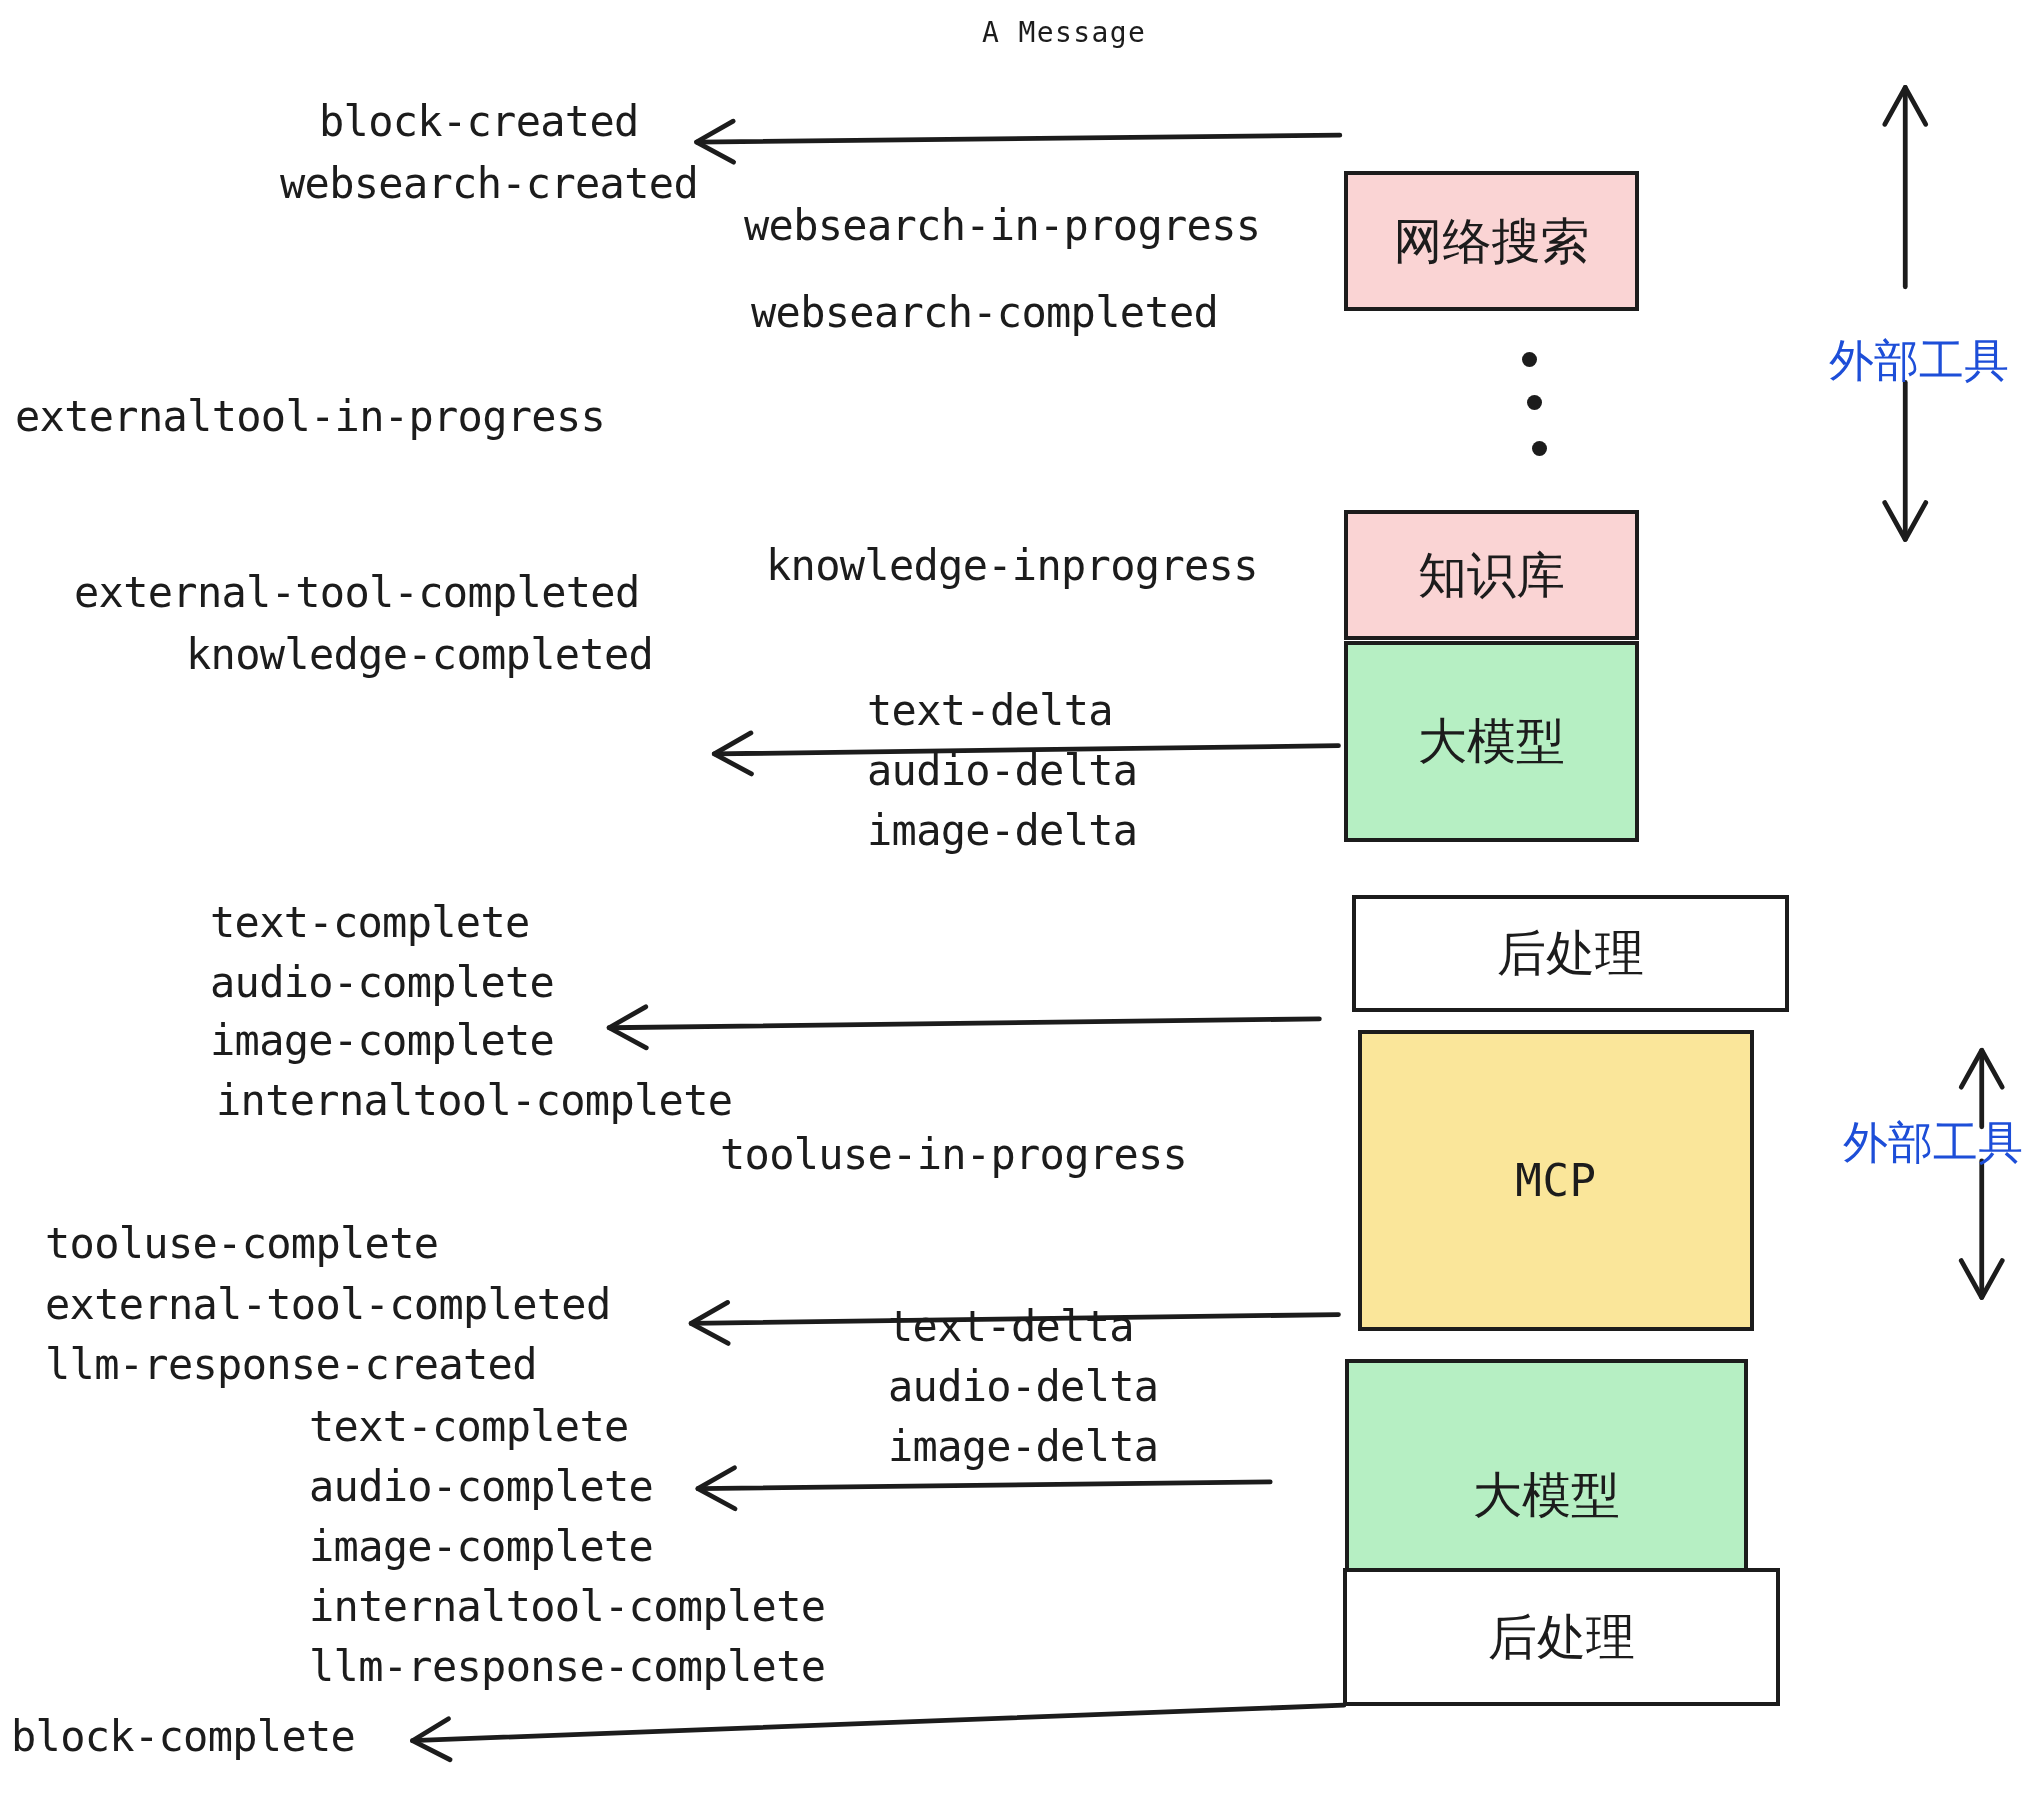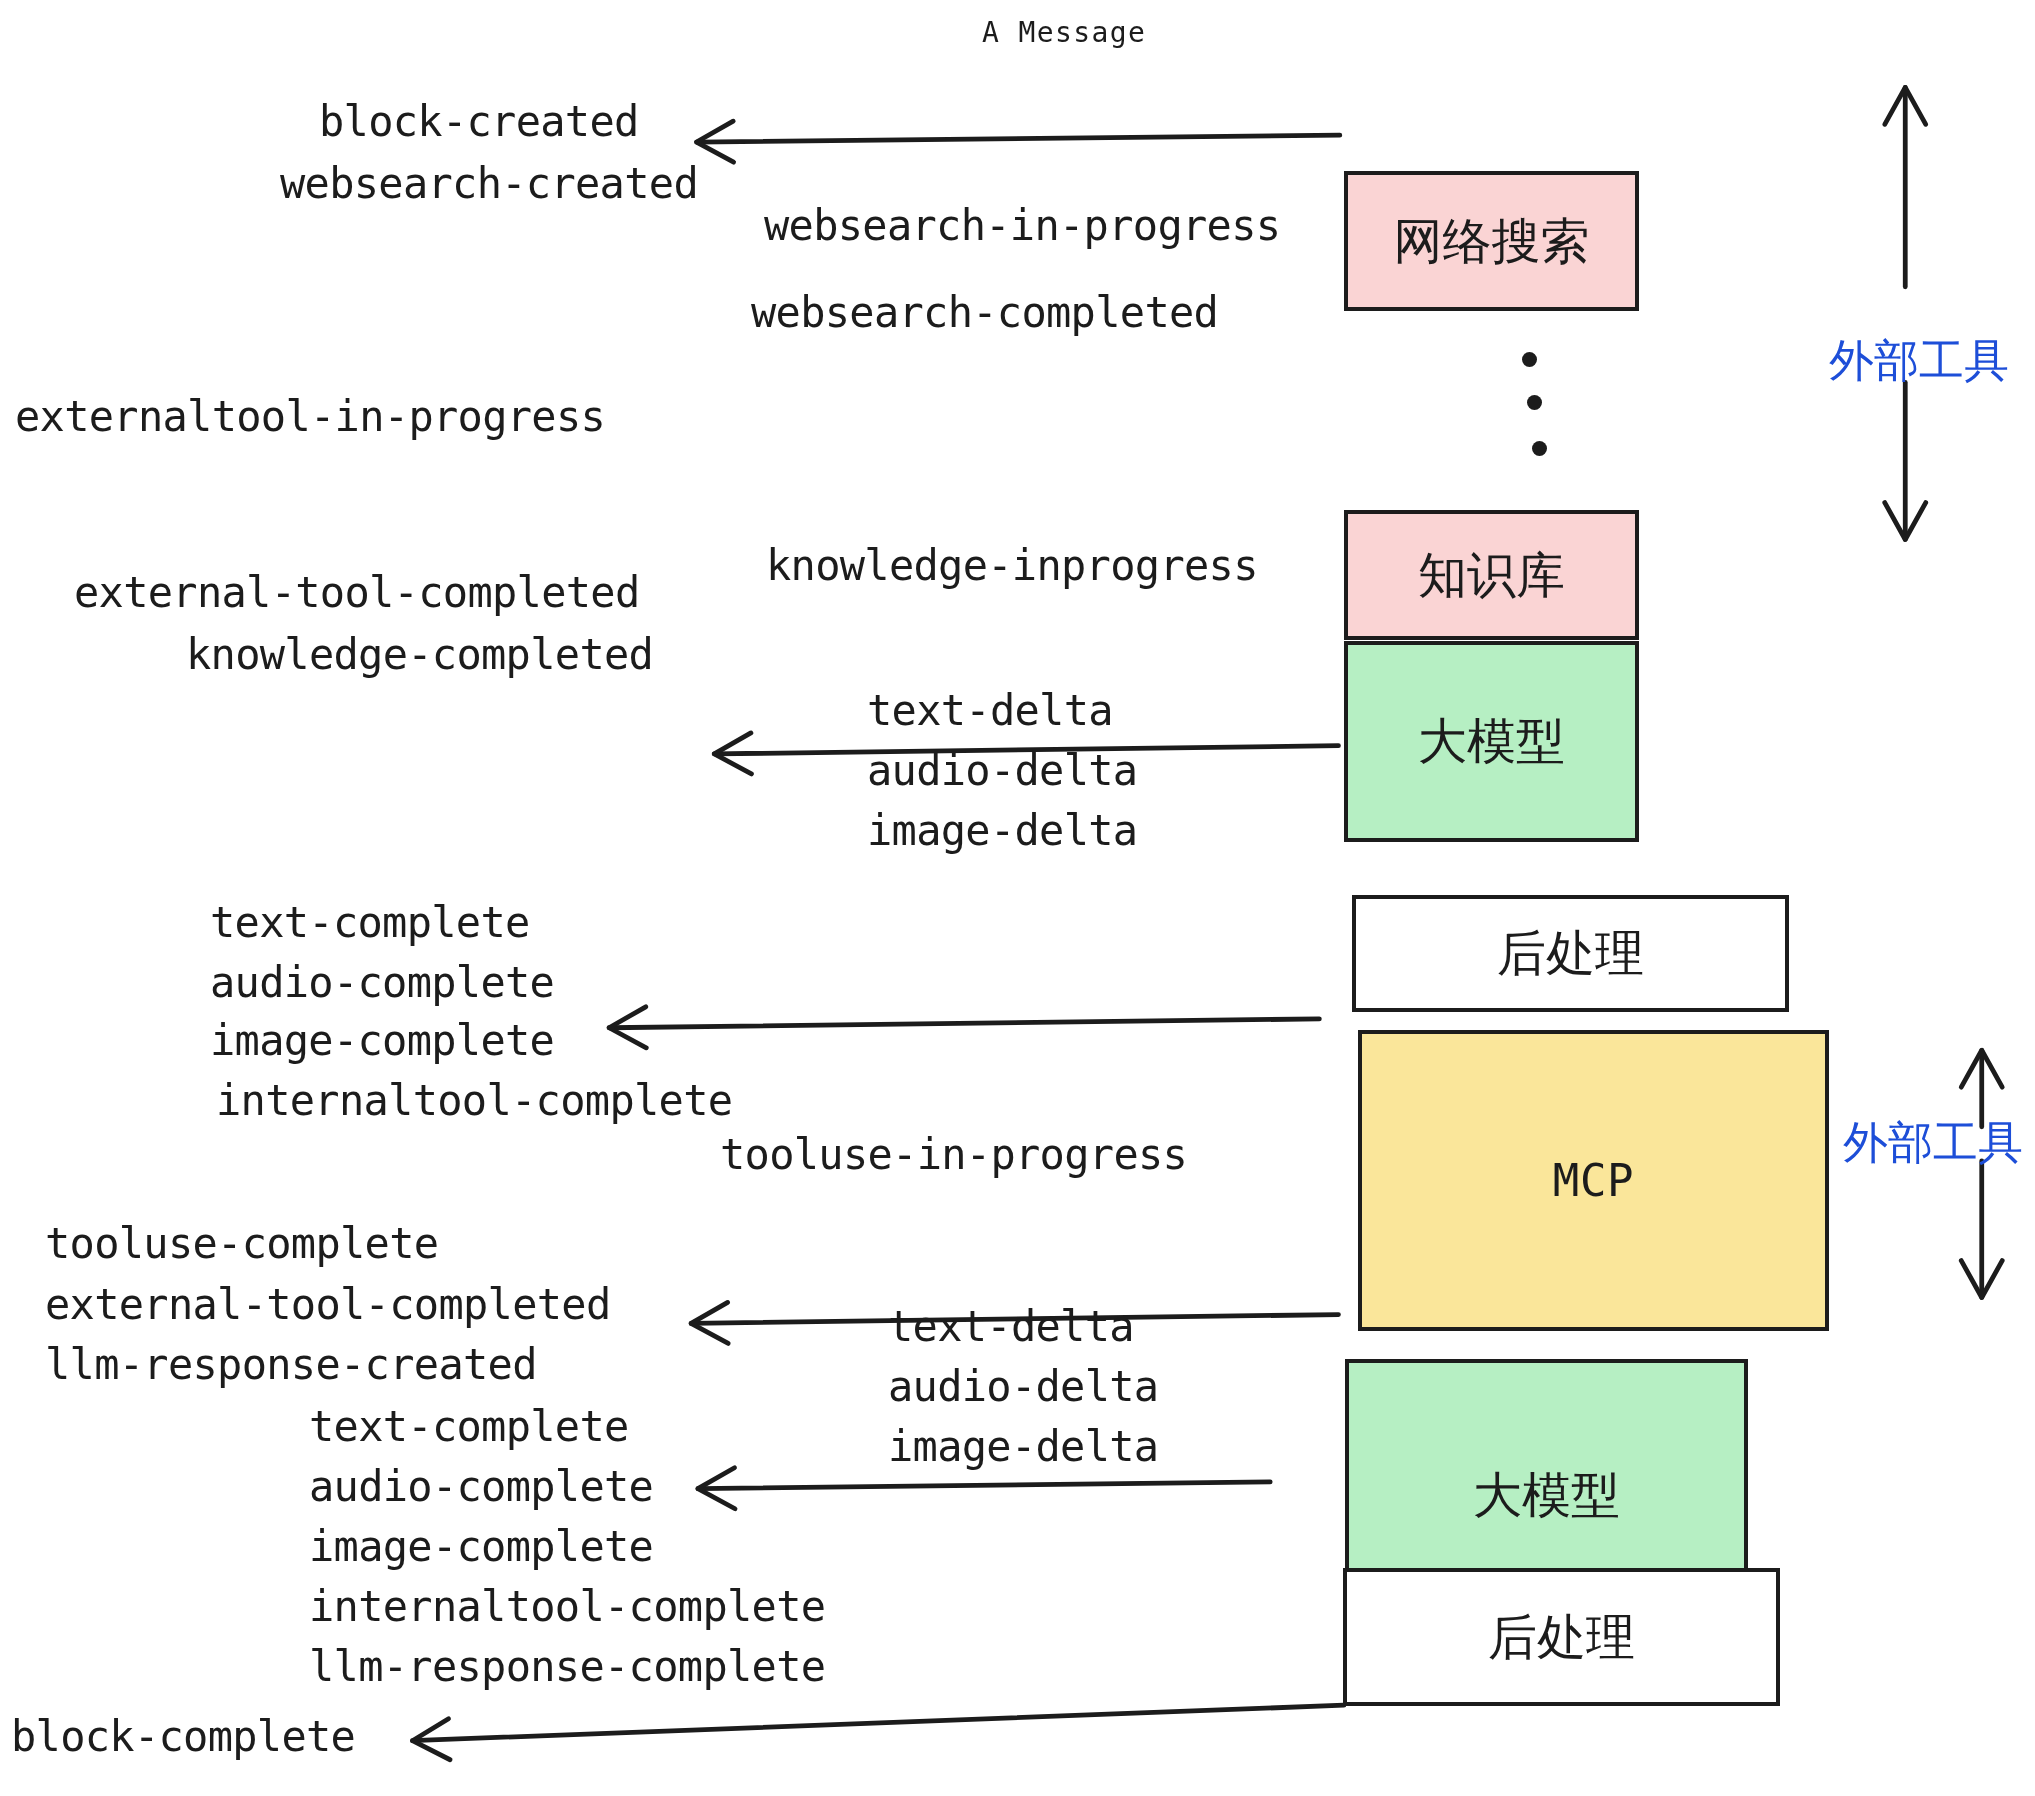--- a/index.html
+++ b/index.html
@@ -116,21 +116,21 @@
       </div>
       <div class="node" style="left: 1344px; top: 510px; width: 295px; height: 130px; background: rgb(250, 212, 212);">
         <span>知识库</span>
       </div>
       <div class="node" style="left: 1344px; top: 641px; width: 295px; height: 201px; background: rgb(182, 239, 195);">
         <span>大模型</span>
       </div>
       <div class="node" style="left: 1352px; top: 895px; width: 437px; height: 117px; background: rgb(255, 255, 255);">
         <span>后处理</span>
       </div>
-      <div class="node latin" style="left: 1358px; top: 1030px; width: 471px; height: 301px; background: rgb(250, 230, 154); align-items: center;">
+      <div class="node latin" style="left: 1358px; top: 1030px; width: 396px; height: 301px; background: rgb(250, 230, 154); align-items: center;">
         <span>MCP</span>
       </div>
       <div class="node" style="left: 1345px; top: 1359px; width: 403px; height: 273px; background: rgb(182, 239, 195);">
         <span>大模型</span>
       </div>
       <div class="node" style="left: 1343px; top: 1568px; width: 437px; height: 138px; background: rgb(255, 255, 255);">
         <span>后处理</span>
       </div>
     </div>
 
@@ -141,21 +141,21 @@
     </div>
 
   <div id="grouplabels">
       <div class="grouplabel" style="left: 1829px; top: 338px;">外部工具</div>
       <div class="grouplabel" style="left: 1843px; top: 1120px;">外部工具</div>
     </div>
 
   <div id="events">
       <div class="evt" style="left: 319px; top: 101px;">block-created</div>
       <div class="evt" style="left: 280px; top: 163px;">websearch-created</div>
-      <div class="evt" style="left: 764px; top: 205px;">websearch-in-progress</div>
+      <div class="evt" style="left: 744px; top: 205px;">websearch-in-progress</div>
       <div class="evt" style="left: 751px; top: 292px;">websearch-completed</div>
       <div class="evt" style="left: 15px; top: 396px;">externaltool-in-progress</div>
       <div class="evt" style="left: 766px; top: 545px;">knowledge-inprogress</div>
       <div class="evt" style="left: 74px; top: 572px;">external-tool-completed</div>
       <div class="evt" style="left: 186px; top: 634px;">knowledge-completed</div>
       <div class="evt" style="left: 867px; top: 690px;">text-delta</div>
       <div class="evt" style="left: 867px; top: 750px;">audio-delta</div>
       <div class="evt" style="left: 867px; top: 810px;">image-delta</div>
       <div class="evt" style="left: 210px; top: 902px;">text-complete</div>
       <div class="evt" style="left: 210px; top: 962px;">audio-complete</div>

